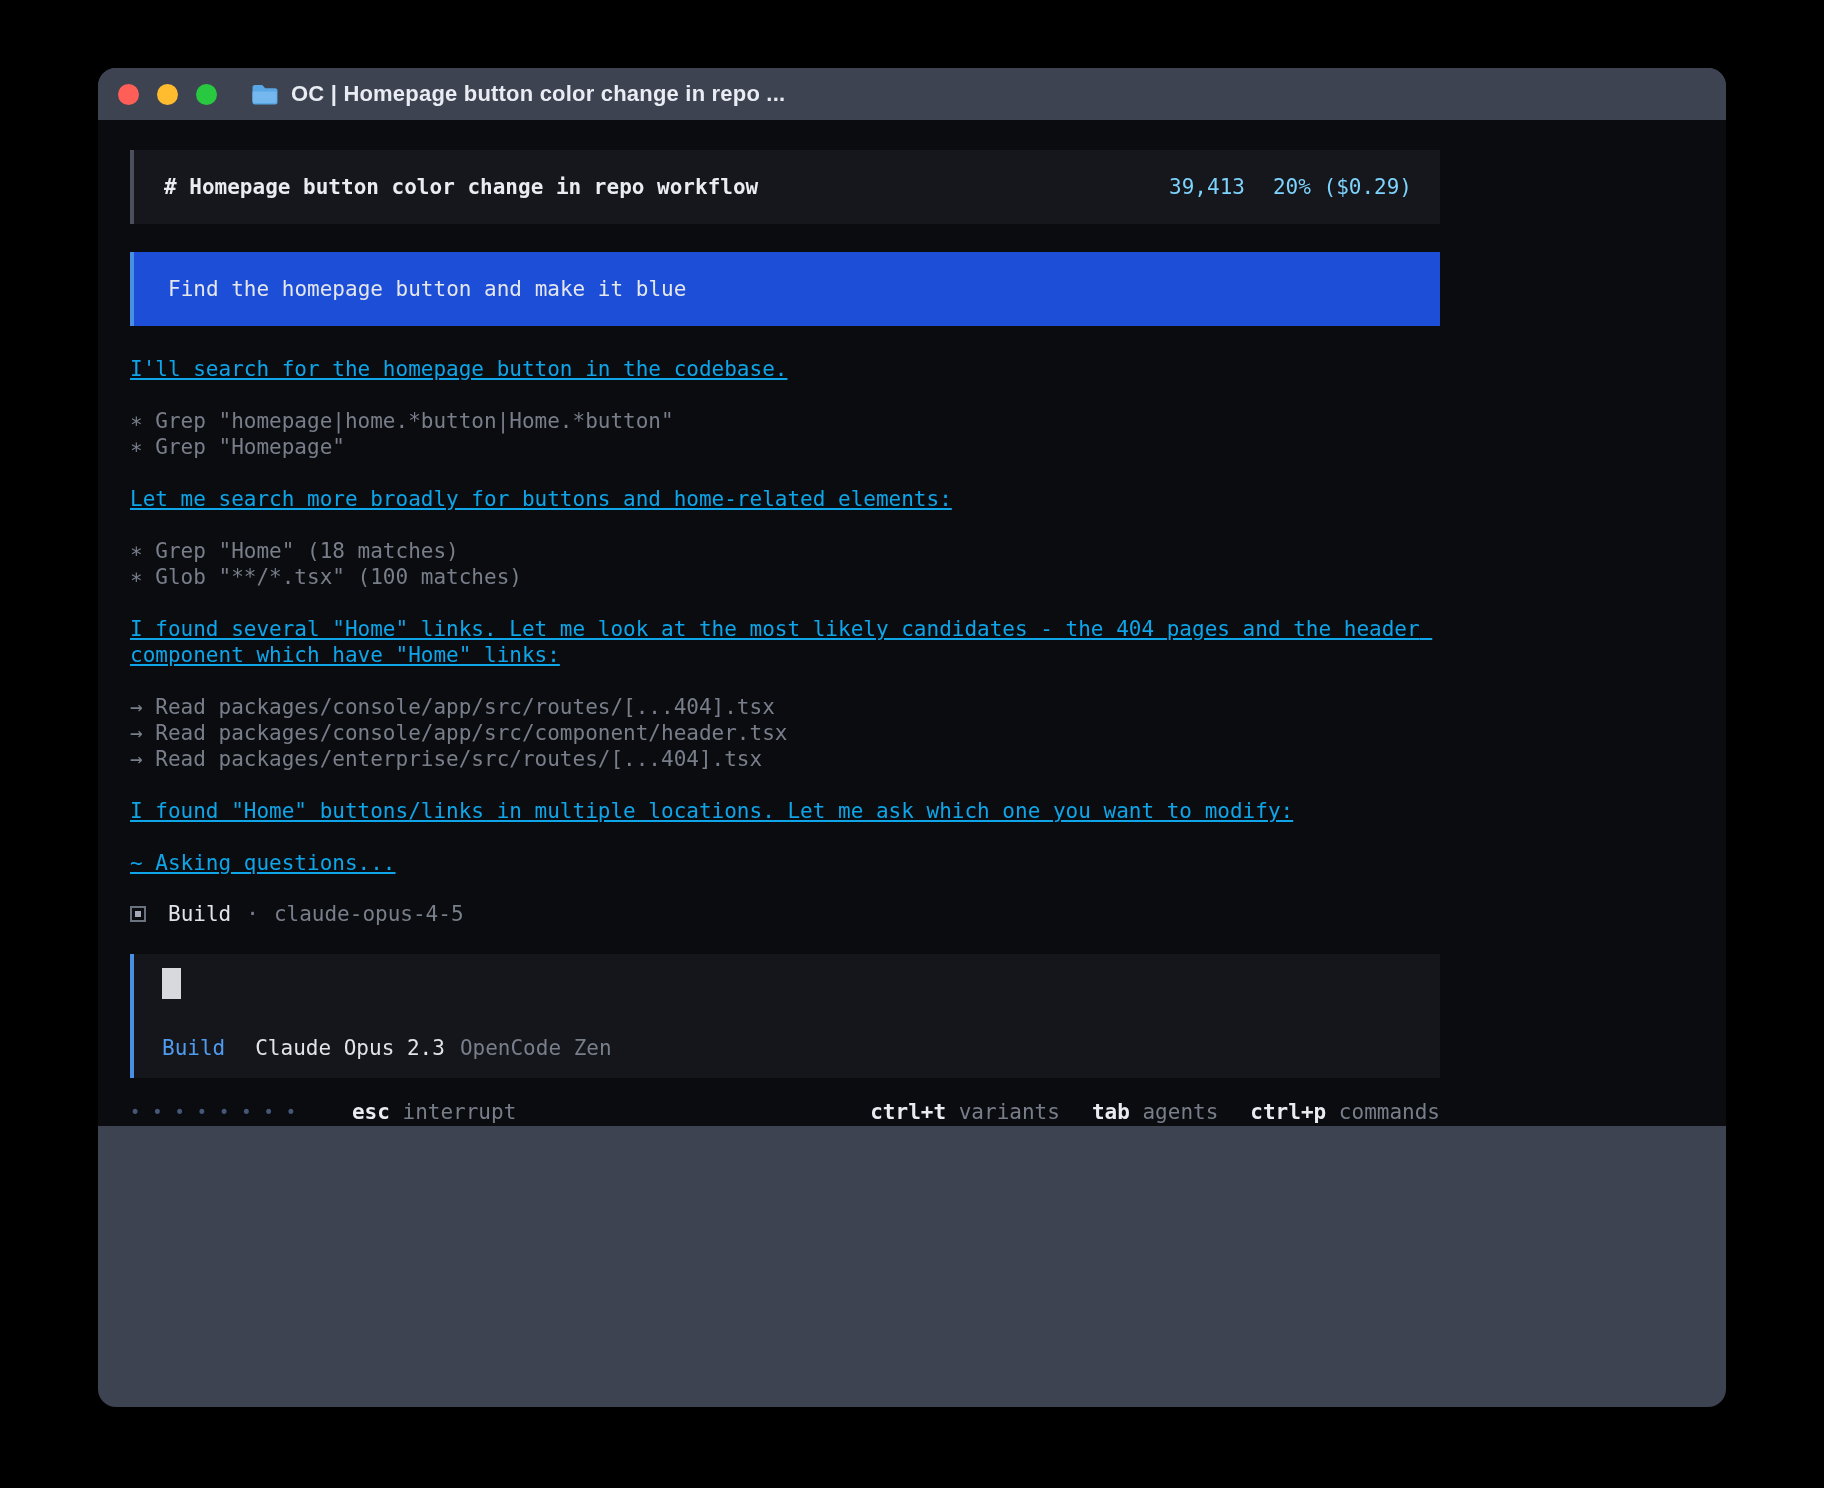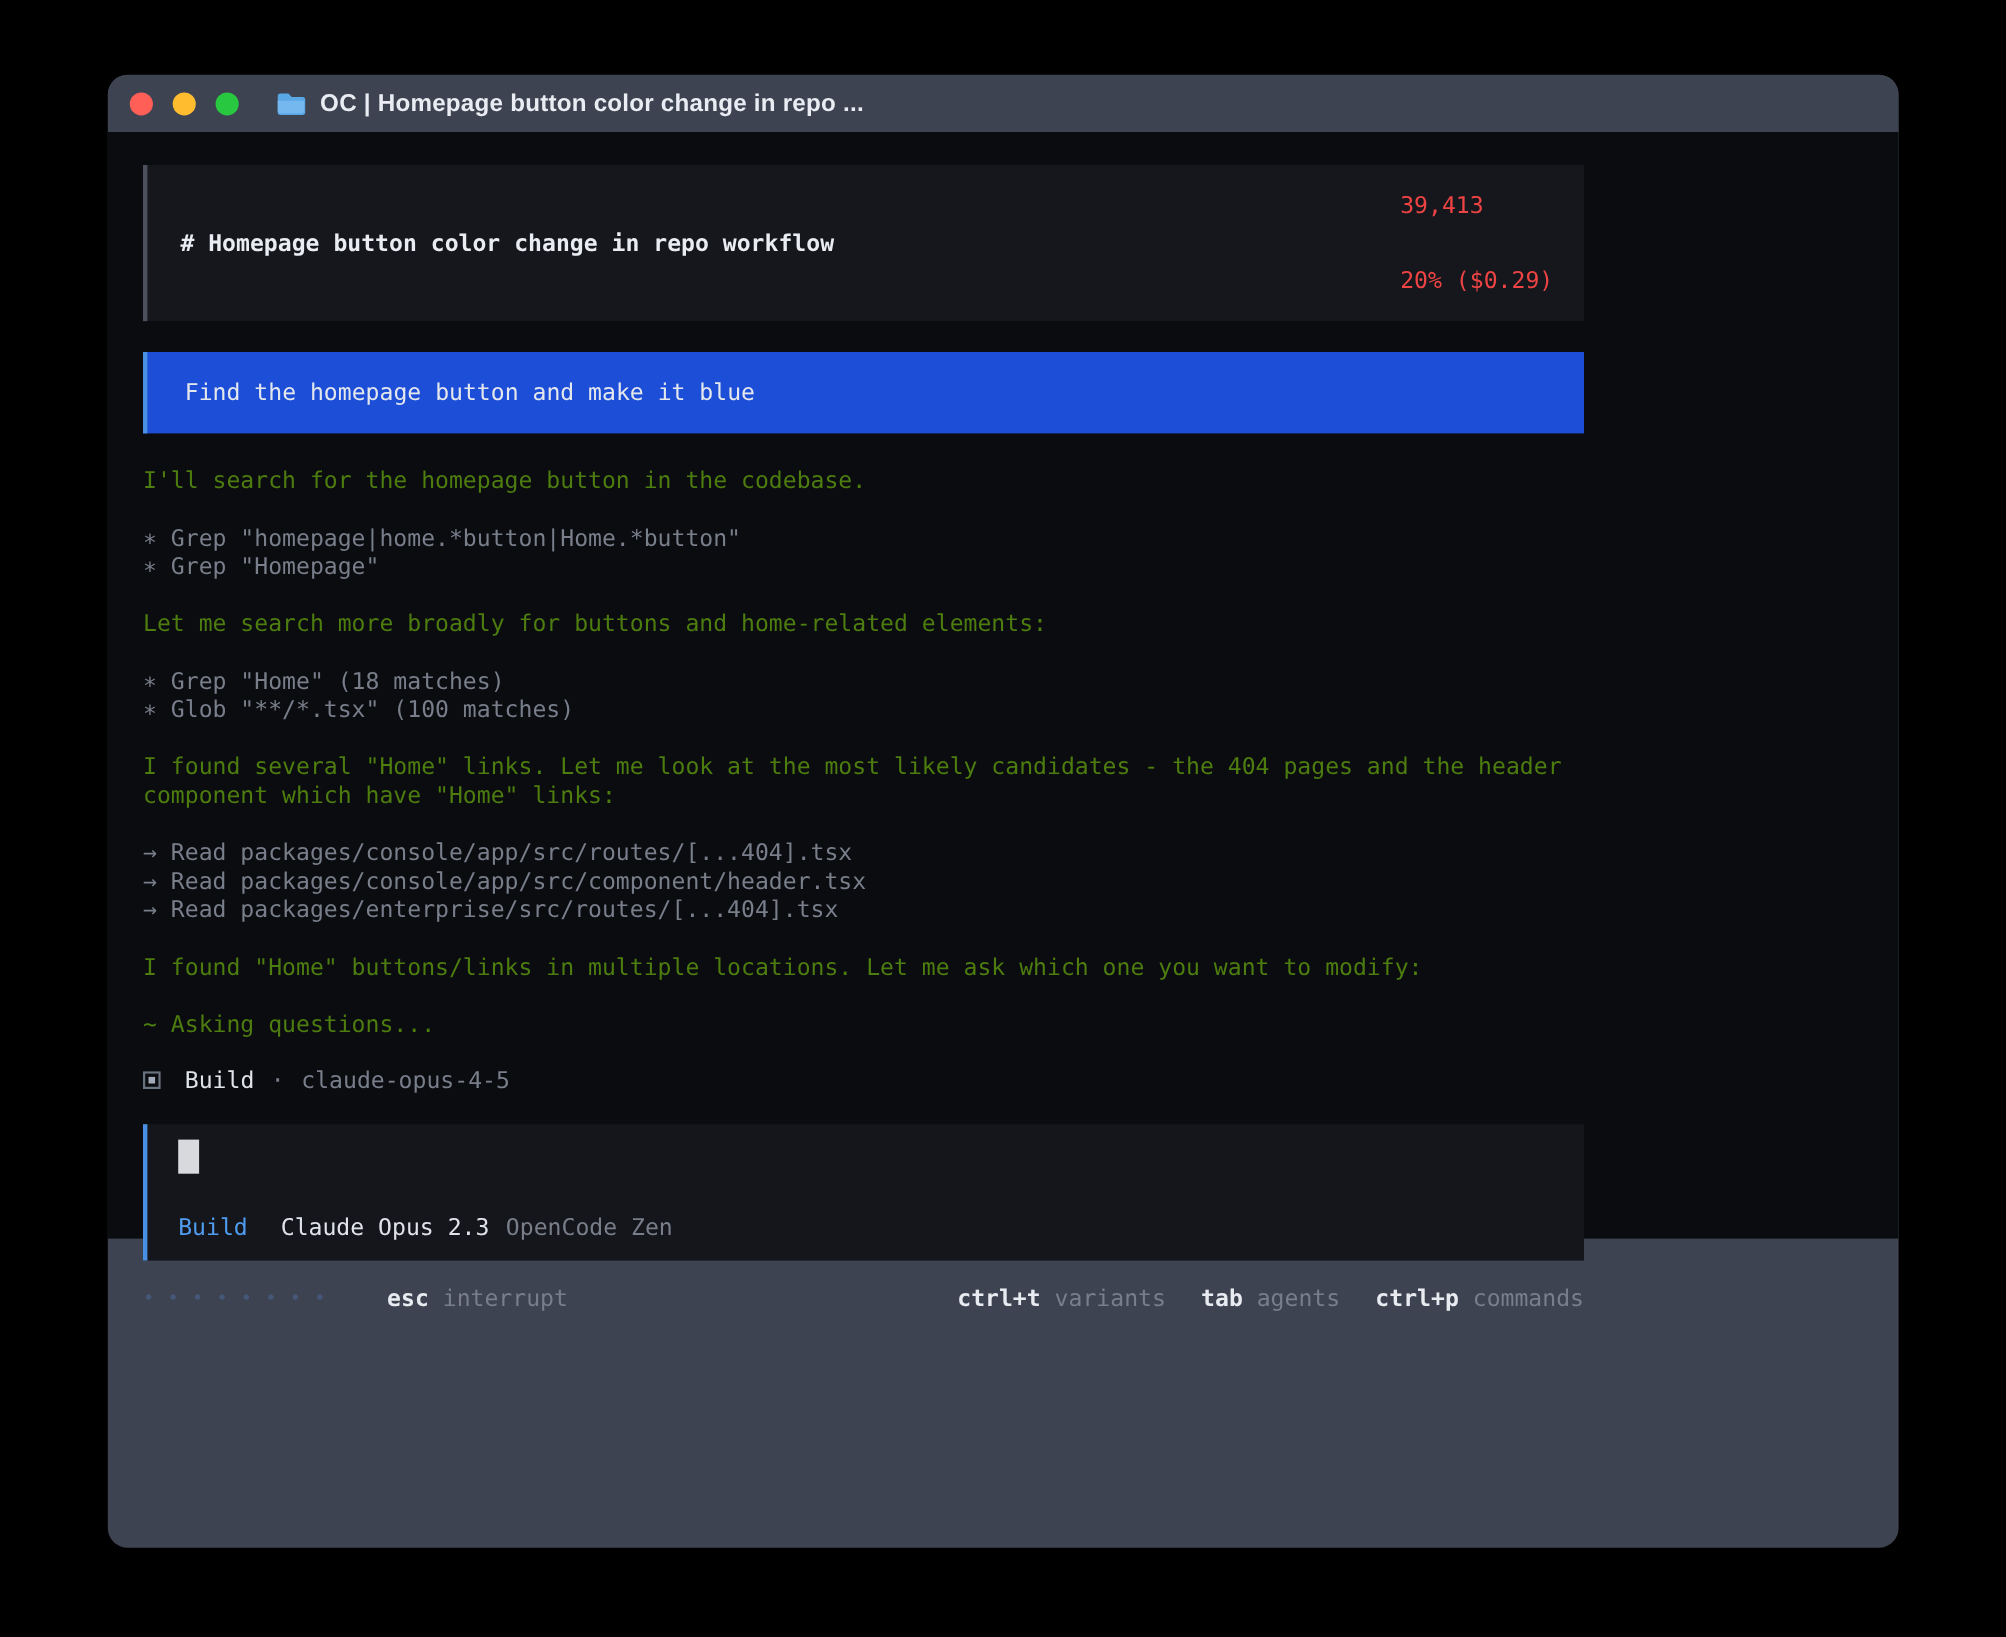--- a/index.html
+++ b/index.html
@@ -19,28 +19,28 @@
   .title-wrap { display:flex; align-items:center; gap:13px; margin-left:34px; }
   .folder-icon svg { display:block; }
   .window-title { font-family:"Liberation Sans", sans-serif; font-weight:bold;
     font-size:22px; color:#e9ecf2; letter-spacing:.2px; }
 
   .terminal { height:1006px; background:#0b0c10; padding:30px 0 0 32px; font-size:21px; }
 
   .session-header { width:1310px; background:#16171d; border-left:4px solid #4b505c;
     padding:25px 28px 25px 30px; display:flex; justify-content:space-between; align-items:center; }
   .session-title { color:#e9ecf1; font-weight:bold; }
-  .session-stats { color:#ef4444; display:flex; gap:44px;flex-direction:column; }
+  .session-stats { color:#7dd3fc; display:flex; gap:28px; }
 
   .user-msg { width:1310px; margin-top:28px; background:#1d4ed8; border-left:4px solid #4a90e2;
     padding:25px 34px; color:#e4e7ec; }
 
   .conversation { width:1310px; margin-top:30px; }
   .line { line-height:26px; white-space:pre-wrap; }
-  .line.text { color:#4d7c0f; }
+  .line.text { color:#0ea5e9;text-decoration:underline; }
   .line.tool { color:#787e8a; }
   .line.gap  { height:26px; }
 
   .agent-line { display:flex; align-items:center; margin-top:26px; }
   .agent-icon { width:16px; height:16px; border:2px solid #69727f; position:relative; margin-right:22px; }
   .agent-icon::after { content:""; position:absolute; inset:3px; background:#a3abb8; }
   .agent-name { color:#e0e3e9; margin-right:15px; }
   .agent-sep  { color:#787e8a; margin-right:15px; }
   .agent-model{ color:#787e8a; }
 

